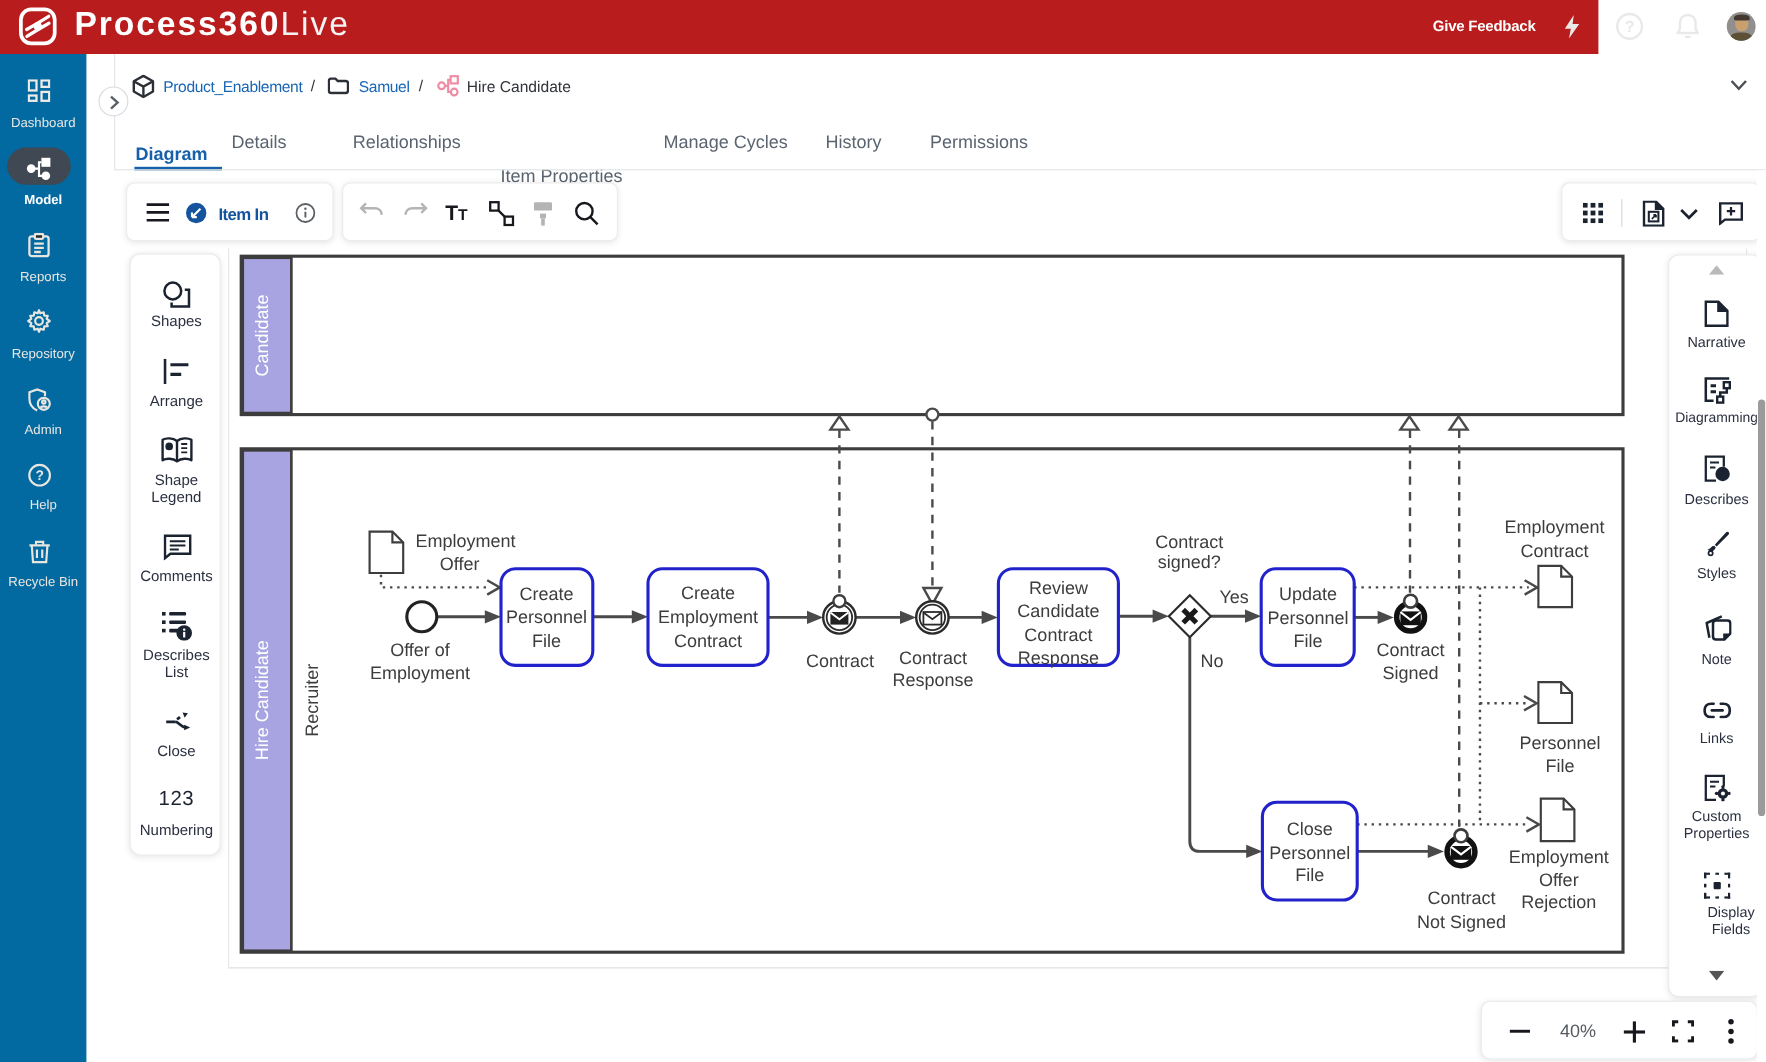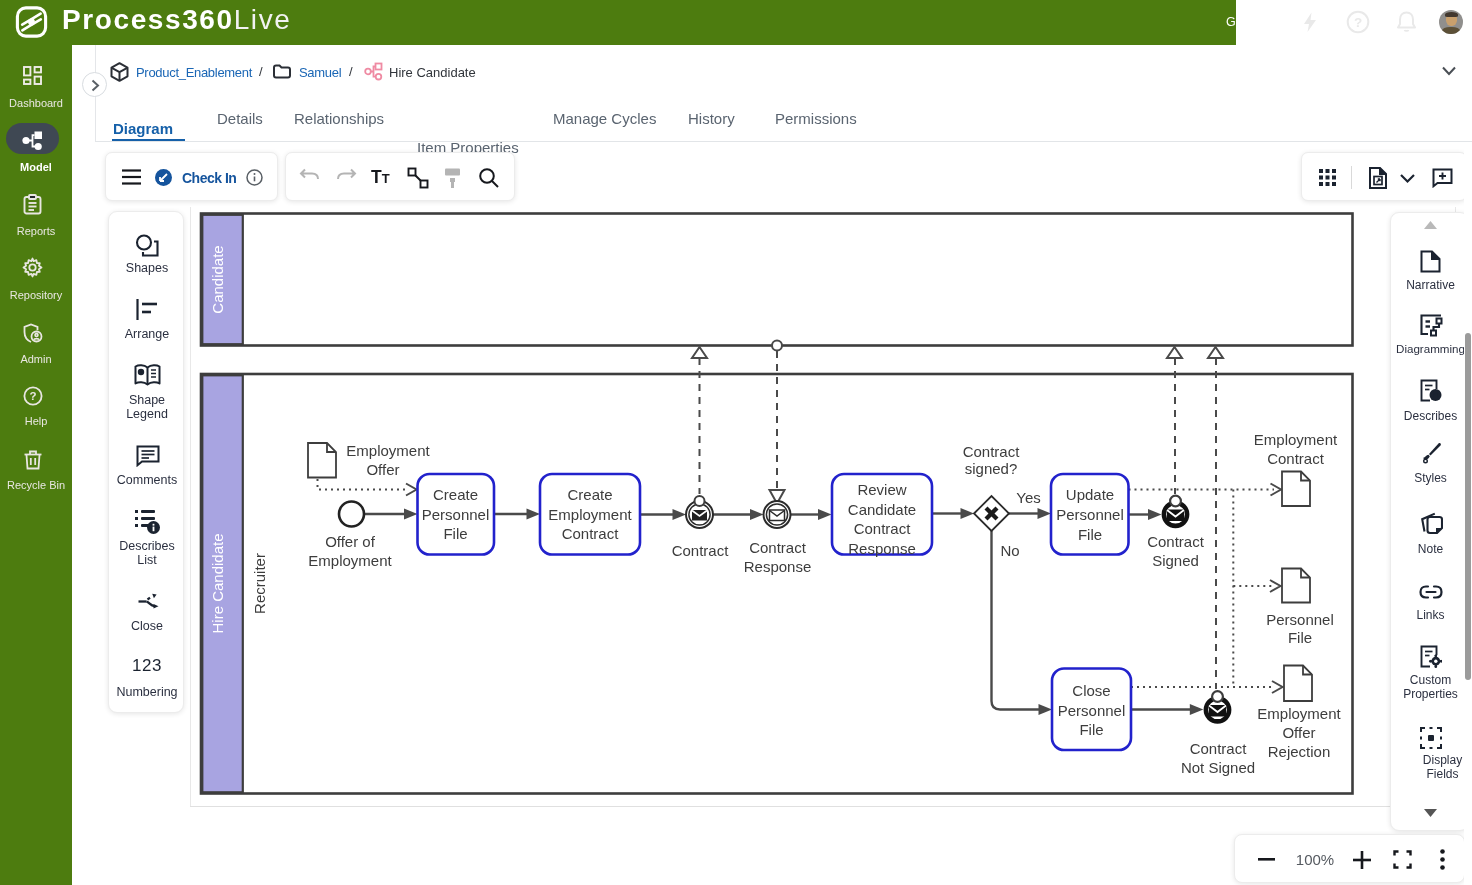--- a/index.html
+++ b/index.html
@@ -1,25 +1,25 @@
 <!DOCTYPE html>
 <html><head>
 <meta charset="utf-8">
 <style>
 * { margin:0; padding:0; box-sizing:border-box; }
 html,body { width:1472px; height:885px; overflow:hidden; font-family:"Liberation Sans", sans-serif; background:#fff; }
 .abs { position:absolute; }
-#header { position:absolute; left:0; top:0; width:1236px; height:45px; background:#4d7c0f; z-index:30; }
-#sidebar { position:absolute; left:0; top:45px; width:72px; height:840px; background:#4d7c0f; z-index:30; }
+#header { position:absolute; left:0; top:0; width:1332px; height:45px; background:#b91c1c; z-index:30; }
+#sidebar { position:absolute; left:0; top:45px; width:72px; height:840px; background:#0369a1; z-index:30; }
 #content { position:absolute; left:72px; top:44px; width:1400px; height:841px; background:#ffffff; border-radius:10px 0 0 0; z-index:1; }
 .logo-text { position:absolute; left:62px; top:4px; font-size:28px; color:#fff; font-weight:bold; letter-spacing:1.6px; }
 .logo-text span { font-weight:normal; color:#f2f2f2; }
 #searchbar { position:absolute; left:544px; top:6px; width:492px; height:31px; background:#2d3134; border-radius:16px; }
 #searchbar .stext { position:absolute; left:39px; top:7px; font-size:14.5px; color:#9aa0a5; }
-.hfeedback { position:absolute; left:1226px; top:15px; font-size:12.5px; letter-spacing:-0.2px; font-weight:normal; color:#fff; white-space:nowrap; }
+.hfeedback { position:absolute; left:1194px; top:15px; font-size:12.5px; letter-spacing:-0.2px; font-weight:bold; color:#fff; white-space:nowrap; }
 .sb-label { position:absolute; width:72px; text-align:center; color:#e9e7e2; font-size:11px; }
 #model-pill { position:absolute; left:6px; top:78px; width:53px; height:31px; background:#3f4853; border-radius:16px; }
 .crumb-blue { color:#1a66b5; font-size:13px; letter-spacing:-0.3px; }
 .crumb-dark { color:#31353b; font-size:13px; }
 .tab { position:absolute; top:110px; font-size:15px; color:#5a6470; z-index:6; }
 .tab.active { color:#1560a9; font-weight:bold;margin-top:10px; }
 #tab-underline { position:absolute; left:112px; top:139px; width:73px; height:3px; background:#1560a9; z-index:6; }
 #tab-border { position:absolute; left:95px; top:141px; width:1377px; height:1px; background:#e2e5e8; z-index:6; }
 .card { position:absolute; background:#fff; border:1px solid #ececec; border-radius:7px; box-shadow:0 1px 5px rgba(0,0,0,0.10); z-index:20; }
 .vlabel { position:absolute; color:#2b3040; font-size:12.5px; text-align:center; }
@@ -304,21 +304,21 @@
   <rect x="11.5" y="1.5" width="6" height="6"></rect>
   <circle cx="14.5" cy="14.7" r="2.8"></circle>
   <path d="M 6.8 9.5 L 9.5 9.5 L 9.5 4.5 L 11.5 4.5 M 9.5 9.5 L 9.5 14.7 L 11.7 14.7"></path>
 </svg>
 <div class="abs crumb-dark" style="left:389px;top:65px;z-index:6;">Hire Candidate</div>
 <svg class="abs" style="left:1441px;top:65px;z-index:6;" width="16" height="12" viewBox="0 0 16 12">
     <path d="M 2 2.5 L 8 9 L 14 2.5" stroke="#4a4f55" stroke-width="2" fill="none"></path>
   </svg>
 
 <div class="tab active" style="left:113px;">Diagram</div>
-<div class="tab" style="left:217px;">Details</div>
+<div class="tab" style="left:193px;">Details</div>
 <div class="tab" style="left:294px;">Relationships</div>
 <div class="tab" style="left:417px;margin-top:29px;">Item Properties</div>
 <div class="tab" style="left:553px;">Manage Cycles</div>
 <div class="tab" style="left:688px;">History</div>
 <div class="tab" style="left:775px;">Permissions</div>
 <div id="tab-underline"></div>
 <div id="tab-border"></div>
 <div id="vdivider"></div>
 <div id="expandbtn">
   <svg class="abs" style="left:8px;top:6px;" width="9" height="13" viewBox="0 0 9 13">
@@ -331,21 +331,21 @@
       <g stroke="#16181d" stroke-width="2.2">
         <line x1="0" y1="1.5" x2="19" y2="1.5"></line>
         <line x1="0" y1="8" x2="19" y2="8"></line>
         <line x1="0" y1="14.5" x2="19" y2="14.5"></line>
       </g>
     </svg>
   <div class="abs" style="left:49px;top:16px;width:17px;height:17px;border-radius:50%;background:#15549d;"></div>
   <svg class="abs" style="left:52px;top:19px;" width="11" height="11" viewBox="0 0 11 11">
       <path d="M 2 9 L 2 5 M 2 9 L 6 9 M 2 9 L 9 2" stroke="#fff" stroke-width="1.8" fill="none"></path>
     </svg>
-  <div class="abs" style="left:76px;top:17px;font-size:14px;color:#15549d;font-weight:bold;letter-spacing:-0.5px;">Check In</div>
+  <div class="abs" style="left:76px;top:17px;font-size:14px;color:#15549d;font-weight:bold;letter-spacing:-0.5px;">Item In</div>
   <svg class="abs" style="left:140px;top:16px;" width="17" height="17" viewBox="0 0 17 17">
       <circle cx="8.5" cy="8.5" r="7.5" stroke="#5a6066" stroke-width="1.5" fill="none"></circle>
       <line x1="8.5" y1="7.5" x2="8.5" y2="12.3" stroke="#5a6066" stroke-width="1.6"></line>
       <circle cx="8.5" cy="4.9" r="1" fill="#5a6066"></circle>
     </svg>
 </div>
 
 <div class="card" style="left:285px;top:152px;width:230px;height:49px;">
   <svg class="abs" style="left:13px;top:15px;" width="22" height="18" viewBox="0 0 22 18">
       <path d="M 6 1.5 L 2 5.5 L 6 9.5 M 2 5.5 L 13 5.5 C 17 5.5 19 8 19 11" stroke="#b4b4b4" stroke-width="2" fill="none"></path>
@@ -531,21 +531,21 @@
   <div class="vlabel" style="left:12px;top:540px;width:79px;font-size:12px;">Display<br>Fields</div>
   <svg class="abs" style="left:33px;top:596px;" width="13" height="8" viewBox="0 0 13 8">
       <path d="M 0 0 L 6.5 8 L 13 0 Z" fill="#555"></path>
     </svg>
 </div>
 
 <div class="card" style="left:1234px;top:834px;width:231px;height:49px;border-radius:8px;">
   <svg class="abs" style="left:23px;top:23px;" width="17" height="3" viewBox="0 0 17 3">
       <rect width="17" height="2.6" fill="#16181d"></rect>
     </svg>
-  <div class="abs" style="left:58px;top:16px;width:44px;text-align:center;font-size:15px;color:#555a60;">100%</div>
+  <div class="abs" style="left:58px;top:16px;width:44px;text-align:center;font-size:15px;color:#555a60;">40%</div>
   <svg class="abs" style="left:118px;top:16px;" width="18" height="18" viewBox="0 0 18 18" fill="#16181d">
       <rect y="7.7" width="18" height="2.6"></rect>
       <rect x="7.7" width="2.6" height="18"></rect>
     </svg>
   <svg class="abs" style="left:158px;top:15px;" width="19" height="19" viewBox="0 0 19 19" fill="none" stroke="#16181d" stroke-width="2.4">
     <path d="M 1.5 5.5 L 1.5 1.5 L 5.5 1.5 M 13.5 1.5 L 17.5 1.5 L 17.5 5.5 M 17.5 13.5 L 17.5 17.5 L 13.5 17.5 M 5.5 17.5 L 1.5 17.5 L 1.5 13.5"></path>
   </svg>
   <svg class="abs" style="left:205px;top:14px;" width="5" height="21" viewBox="0 0 5 21" fill="#16181d">
       <circle cx="2.5" cy="2.5" r="2.3"></circle>
       <circle cx="2.5" cy="10.5" r="2.3"></circle>

